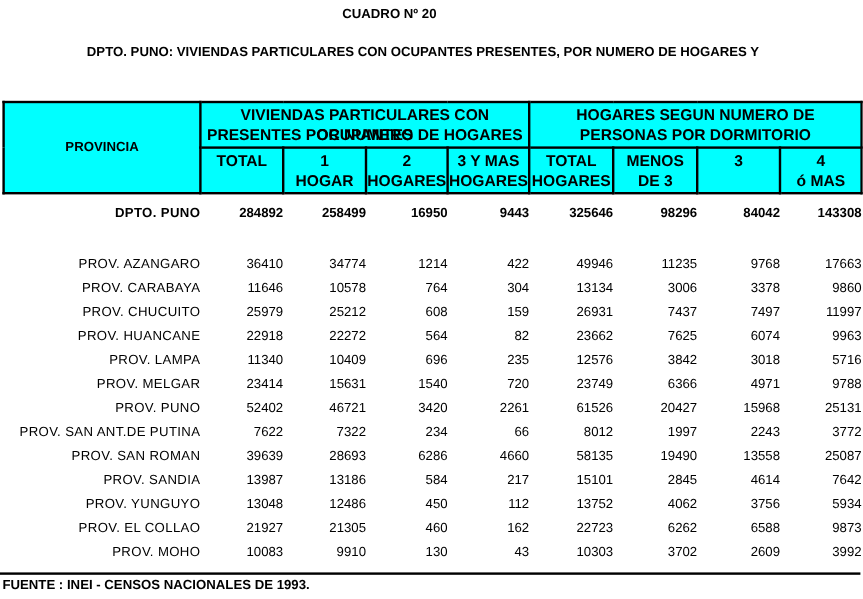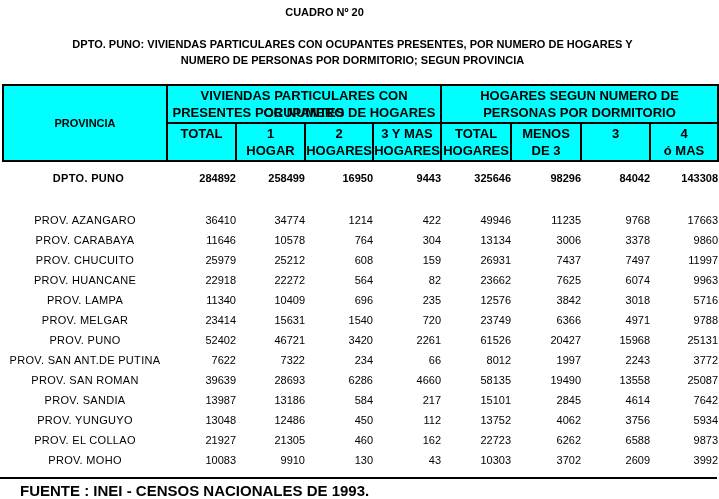--- a/index.html
+++ b/index.html
@@ -27,38 +27,37 @@
   }
   th.band1{height:36px;}
   th.band2{height:36px;border-bottom-width:3px;}
   .hline{display:block;line-height:17px;height:17px;font-size:13px;}
   table.stats td{
     border:none;font-size:11px;padding:0;vertical-align:middle;white-space:nowrap;
   }
   tr.total-row td{height:32px;font-weight:bold;}
   tr.spacer td{height:16px;}
   tr.data-row td{height:20px;}
-  td.lbl{text-align:center;padding-left:9px;letter-spacing:0.3px;}
+  td.lbl{text-align:right;padding-left:9px;letter-spacing:0.3px;}
   td.num{text-align:right;padding-right:3px;}
   .footer{
     position:absolute;top:477px;left:0;width:717px;
     border-top:2px solid var(--border-col,#000);
   }
   .footer .src{
-    font-size:15px;font-weight:bold;padding:3px 0 0 20px;
+    font-size:11px;font-weight:bold;padding:3px 0 0 2px;
   }
 </style>
 </head>
 <body>
 
 <div class="title">CUADRO Nº 20</div>
 
 <div class="subtitle">
   <div>DPTO. PUNO: VIVIENDAS PARTICULARES CON OCUPANTES PRESENTES, POR NUMERO DE HOGARES Y</div>
-  <div>NUMERO DE PERSONAS POR DORMITORIO; SEGUN PROVINCIA</div>
 </div>
 
 <table class="stats">
   <colgroup>
     <col style="width:164px">
       <col style="width:69px">
       <col style="width:69px">
       <col style="width:68px">
       <col style="width:68px">
     <col style="width:70px">

